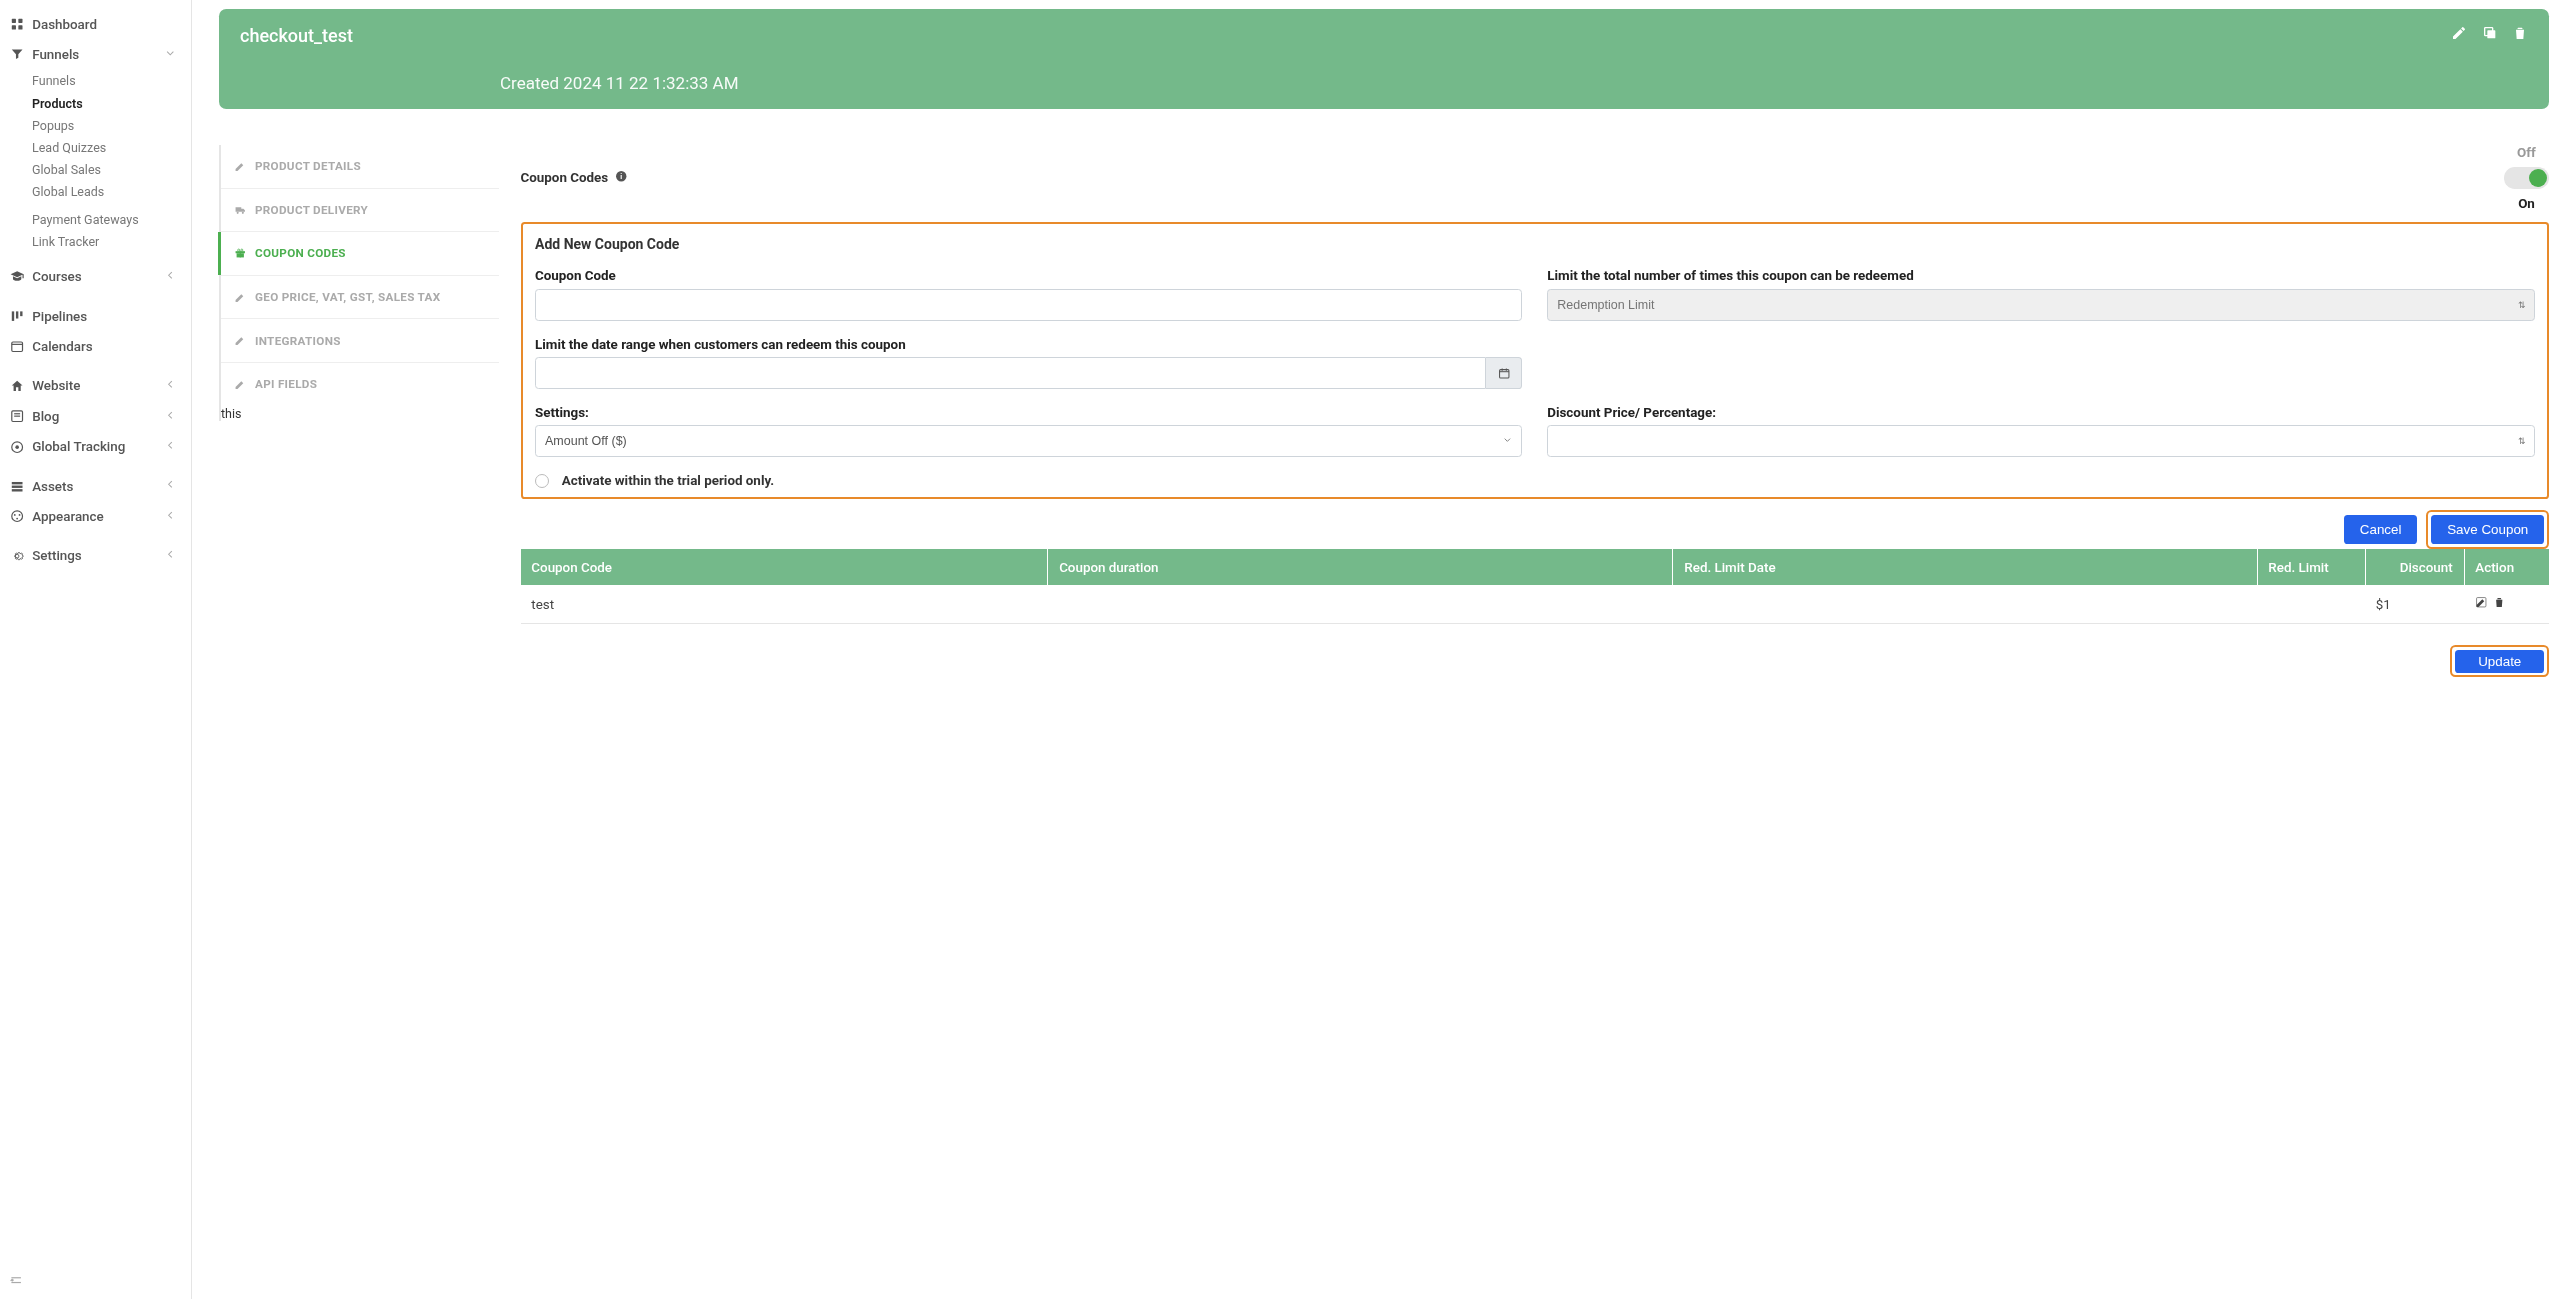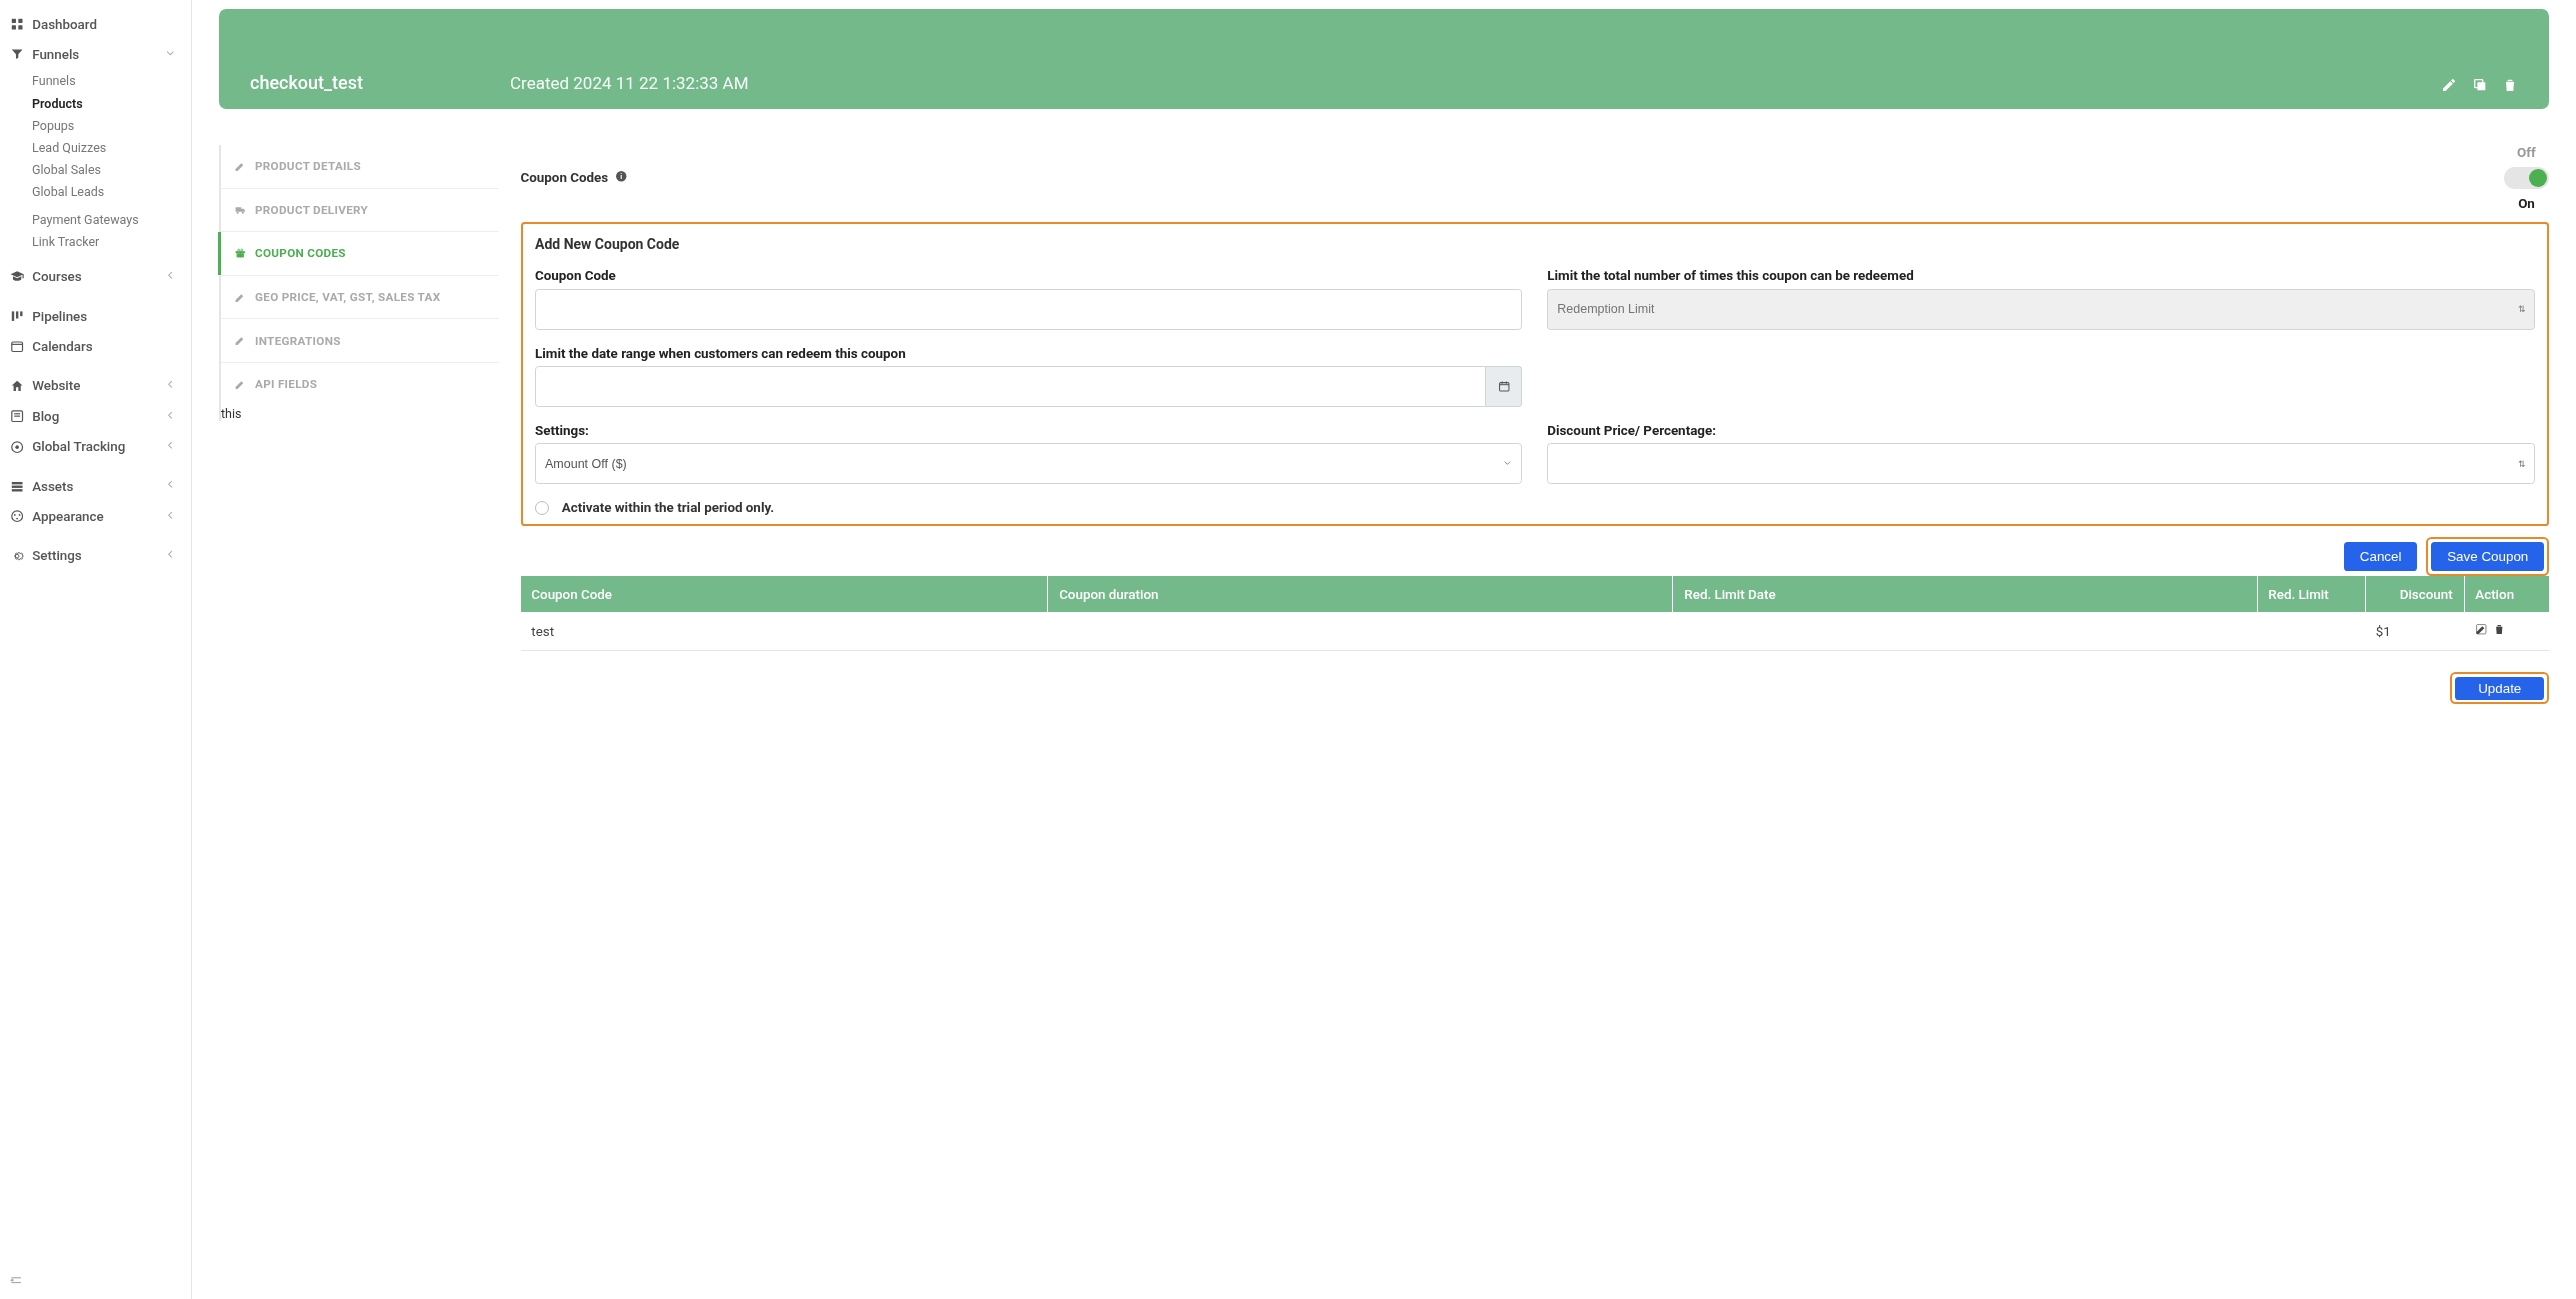--- a/index.html
+++ b/index.html
@@ -54,23 +54,23 @@
     
     .main {
       flex: 1;
       padding: 9px 27px 18px;
       min-width: 0;
     }
     .header-bar {
       background: #74b98a;
       color: #fff;
       border-radius: 7.2px;
-      padding: 16px 31px;
+      padding: 16px 21px;
       display: flex;
-      align-items: flex-end;
+      align-items: flex-start;
       gap: 27px;
       margin-bottom: 36px;
     }
     .header-title { font-size: 18px; font-weight: 500; min-width: 233px; }
     .header-created { font-size: 17px; opacity: 0.95; flex: 1; margin-top: 48px; }
     .header-actions { display: flex; gap: 14.3px; align-items: center; }
     .header-icon { width: 16px; height: 16px; cursor: pointer; display: flex; align-items: center; justify-content: center; }
 
     
     .content-row { display: flex; gap: 21.5px; align-items: flex-start; }
@@ -143,21 +143,21 @@
     }
     .form-field label {
       display: block;
       font-weight: 700;
       font-size: 13.4px;
       margin-bottom: 5.4px;
       color: #222;
     }
     .form-control, .form-select {
       width: 100%;
-      height: 41px;
+      height: 32px;
       border: 0.9px solid #ced4da;
       border-radius: 3.6px;
       padding: 5.4px 9px;
       font-size: 12.5px;
       background: #fff;
       color: #555;
     }
     .form-select.disabled { background: #efefef; color: #888; }
     .form-select { appearance: none; -webkit-appearance: none; background-image: none; }
     .select-wrap { position: relative; }

